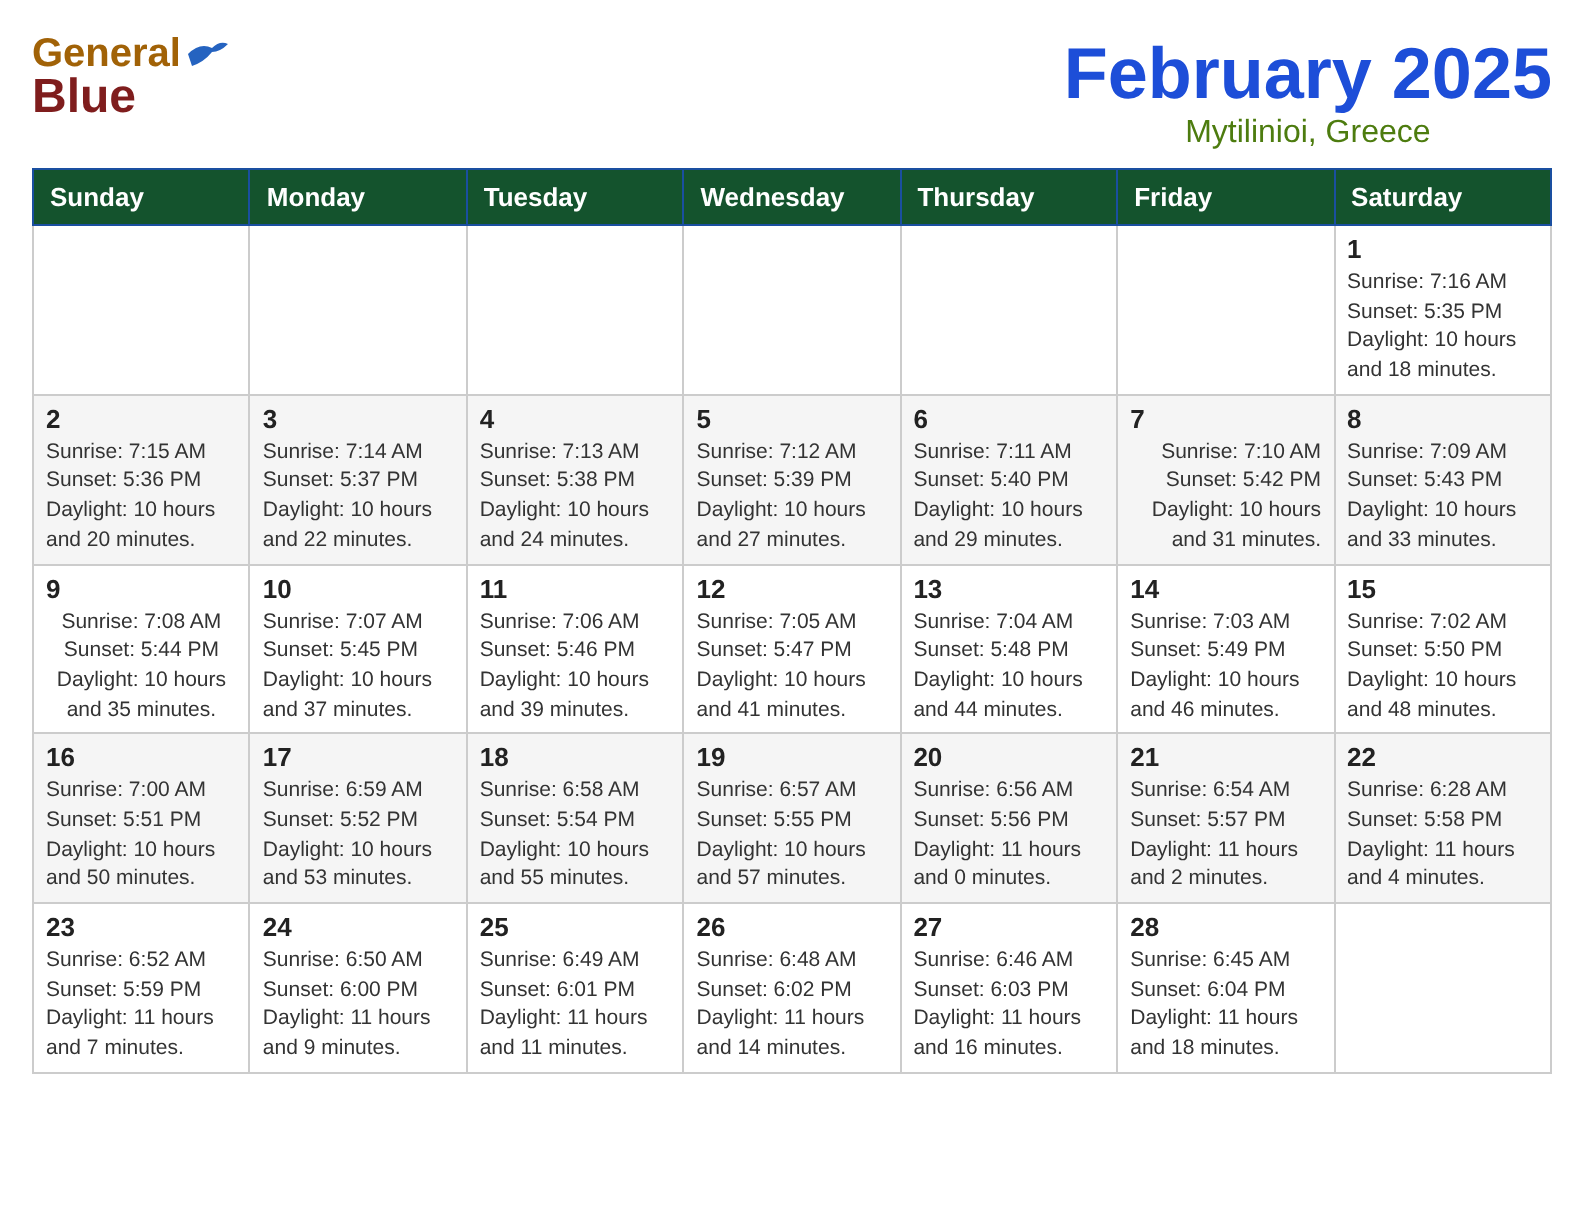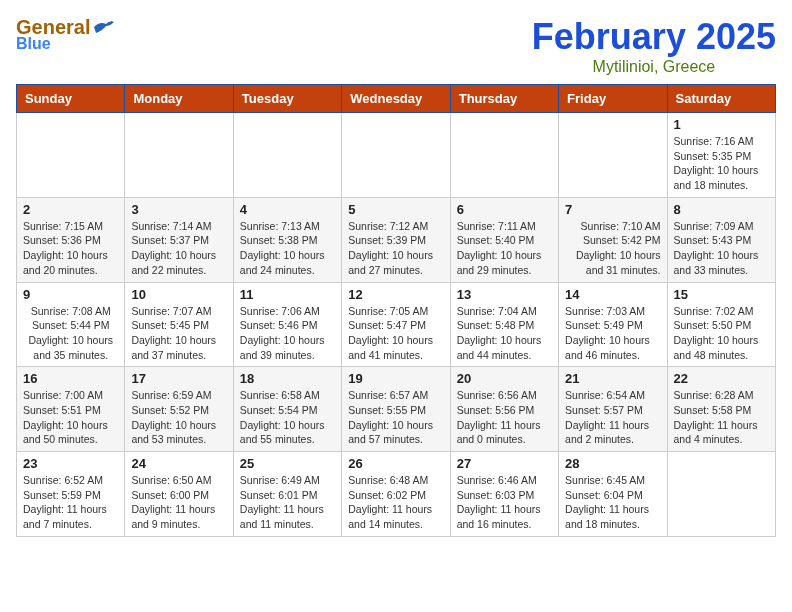--- a/index.html
+++ b/index.html
@@ -33,21 +33,21 @@
       font-size: 16px;
       color: #4d7c0f;
       text-align: center;
     }
     .calendar {
       width: 100%;
       border-collapse: collapse;
       border: 1px solid #ccc;
     }
     .calendar th {
-      background: #c2410c;
+      background: #14532d;
       color: #fff;
       text-align: left;
       padding: 6px 8px;
       font-size: 13px;
       border: 1px solid #1a4fa0;
     }
     .calendar td {
       vertical-align: top;
       border: 1px solid #ccc;
       padding: 4px 6px;
@@ -78,21 +78,21 @@
 <body>
 
 <div class="header">
   <div class="logo">
     <div style="display:flex; align-items:center;">
       <span style="font-size:20px; font-weight:bold; color:#a16207;">General</span>
       <svg width="22" height="18" viewBox="0 0 22 18" style="margin-left:2px;">
         <path d="M2,8 Q8,2 14,5 Q18,1 22,3 Q18,7 14,7 Q10,12 4,14 Z" fill="#2563c0"></path>
       </svg>
     </div>
-    <span style="font-size:16px; font-weight:bold; color:#3b82f6; margin-top:-4px;">Blue</span>
+    <span style="font-size:24px; font-weight:bold; color:#7f1d1d; margin-top:-4px;">Blue</span>
   </div>
   <div class="title-block">
     <div class="month-title">February 2025</div>
     <div class="location">Mytilinioi, Greece</div>
   </div>
 </div>
 
 <table class="calendar">
   <thead>
     <tr id="header-row">

